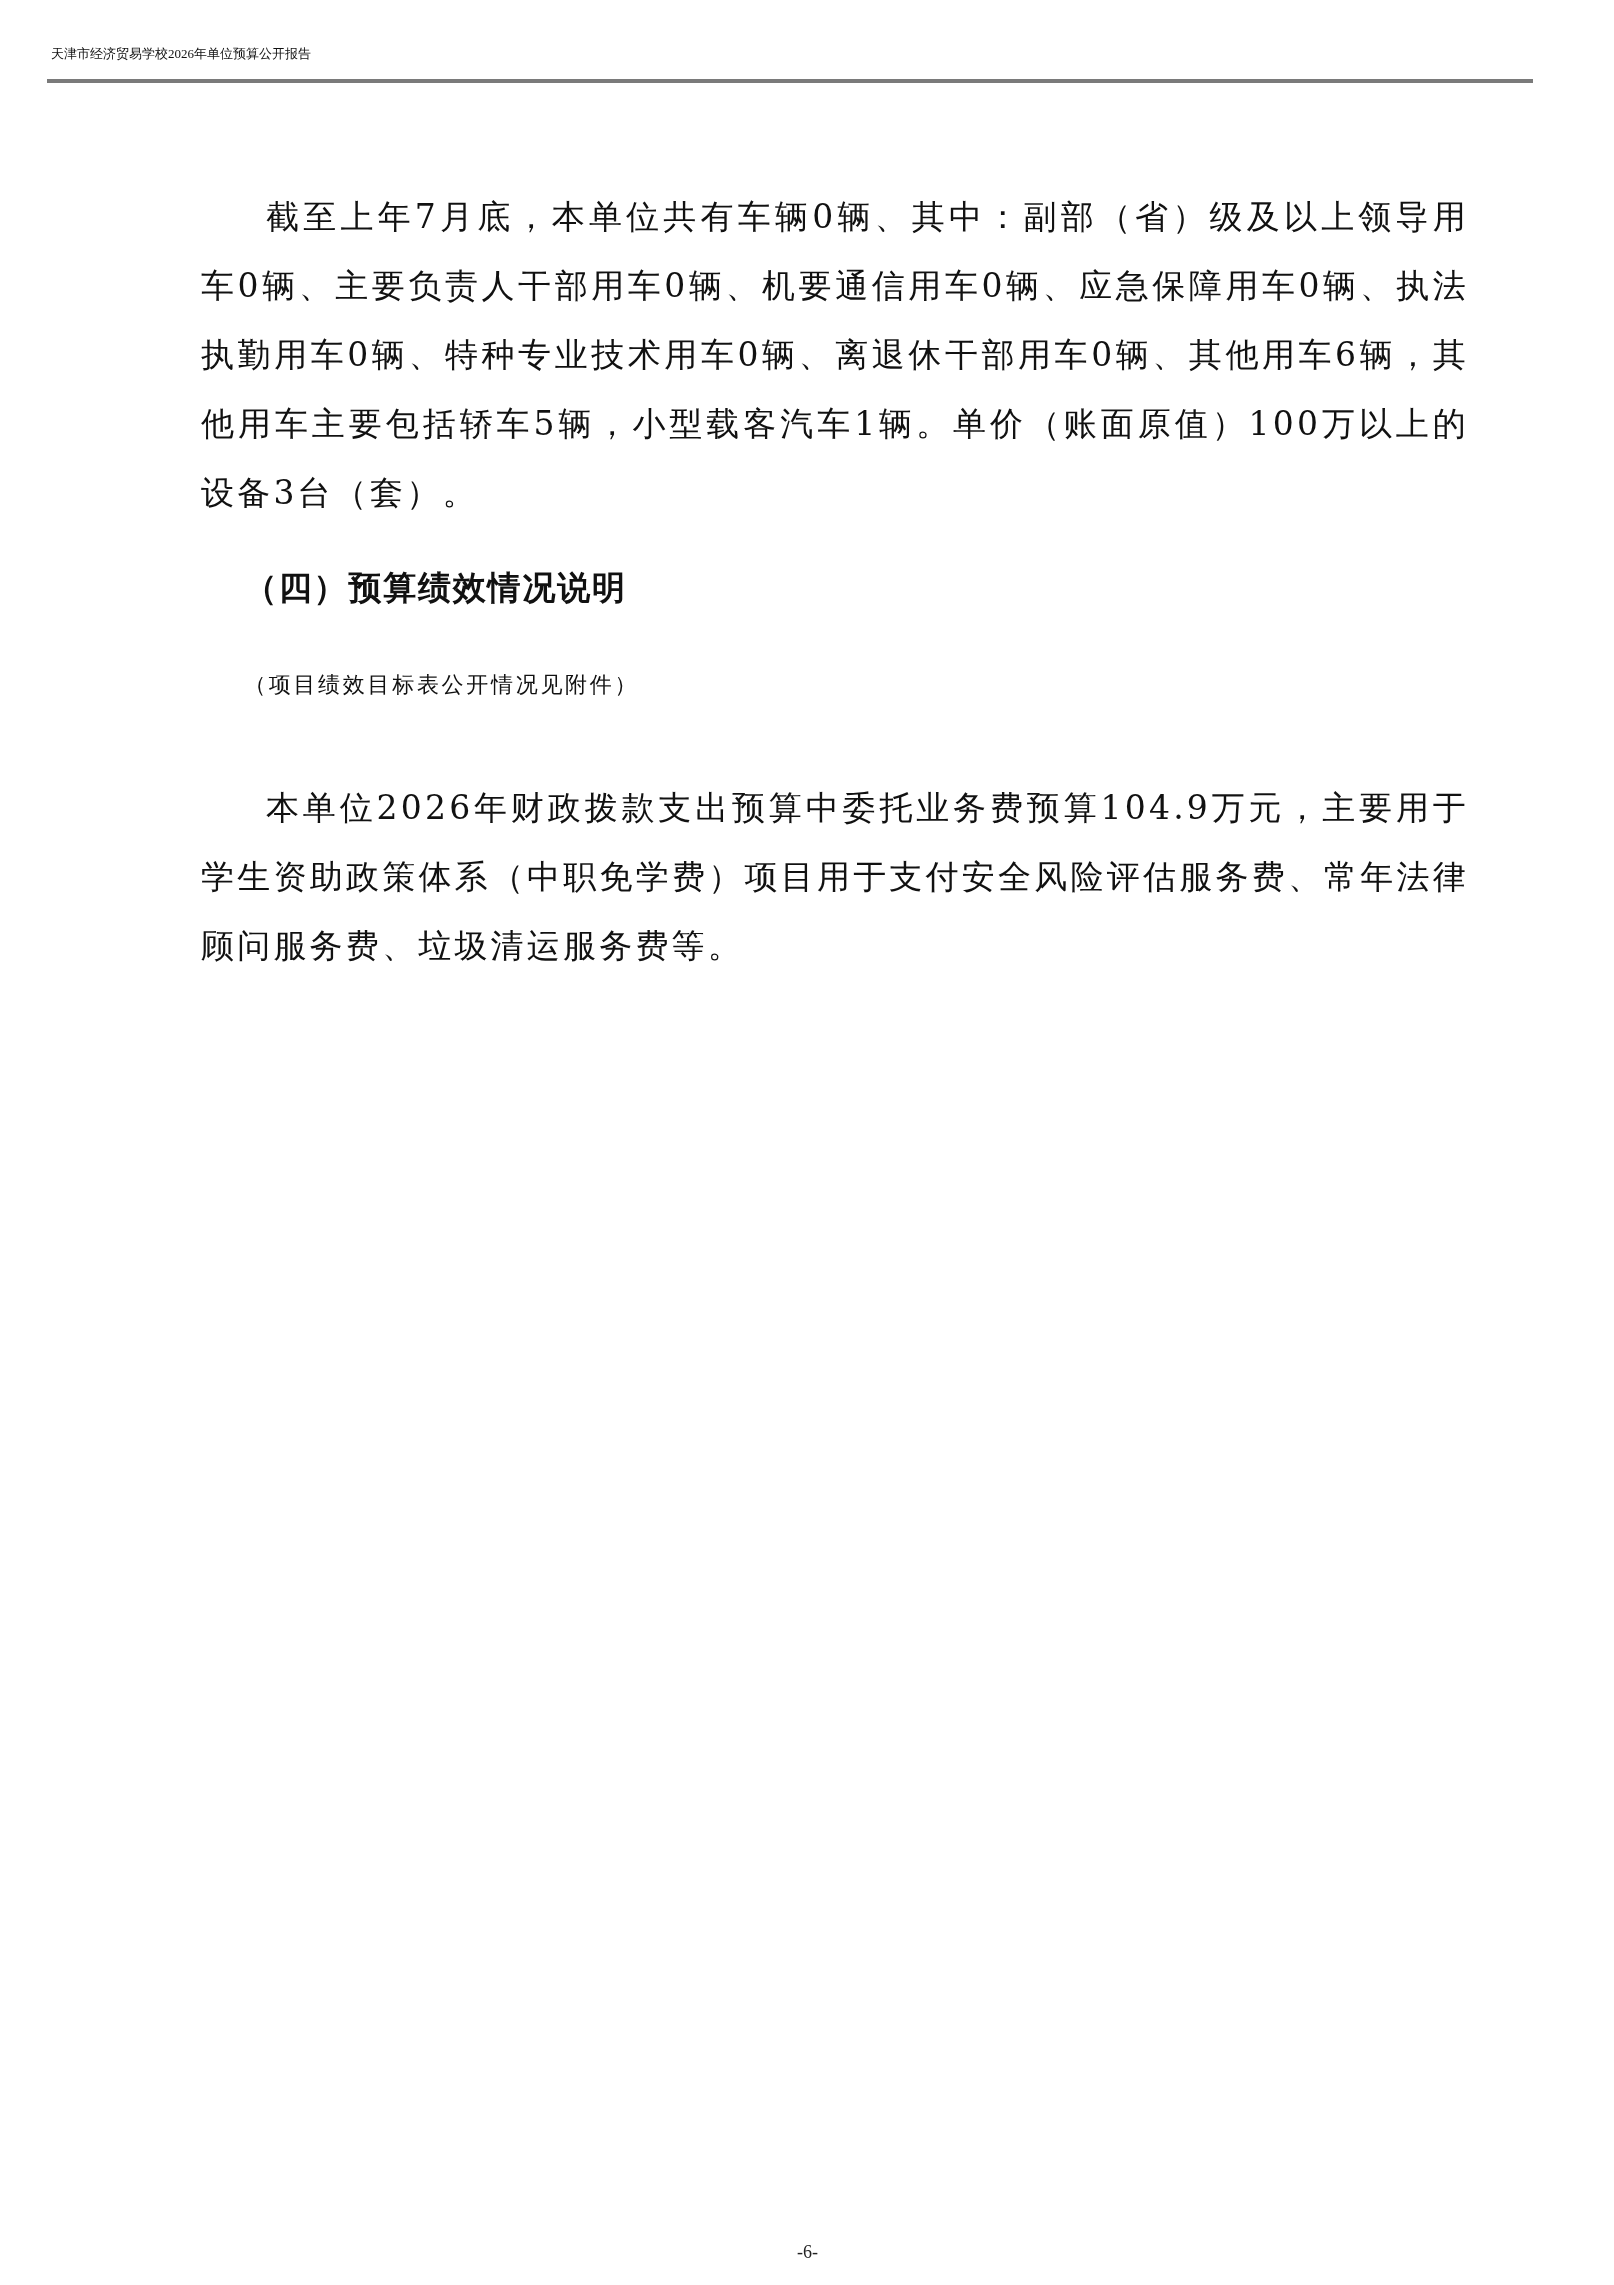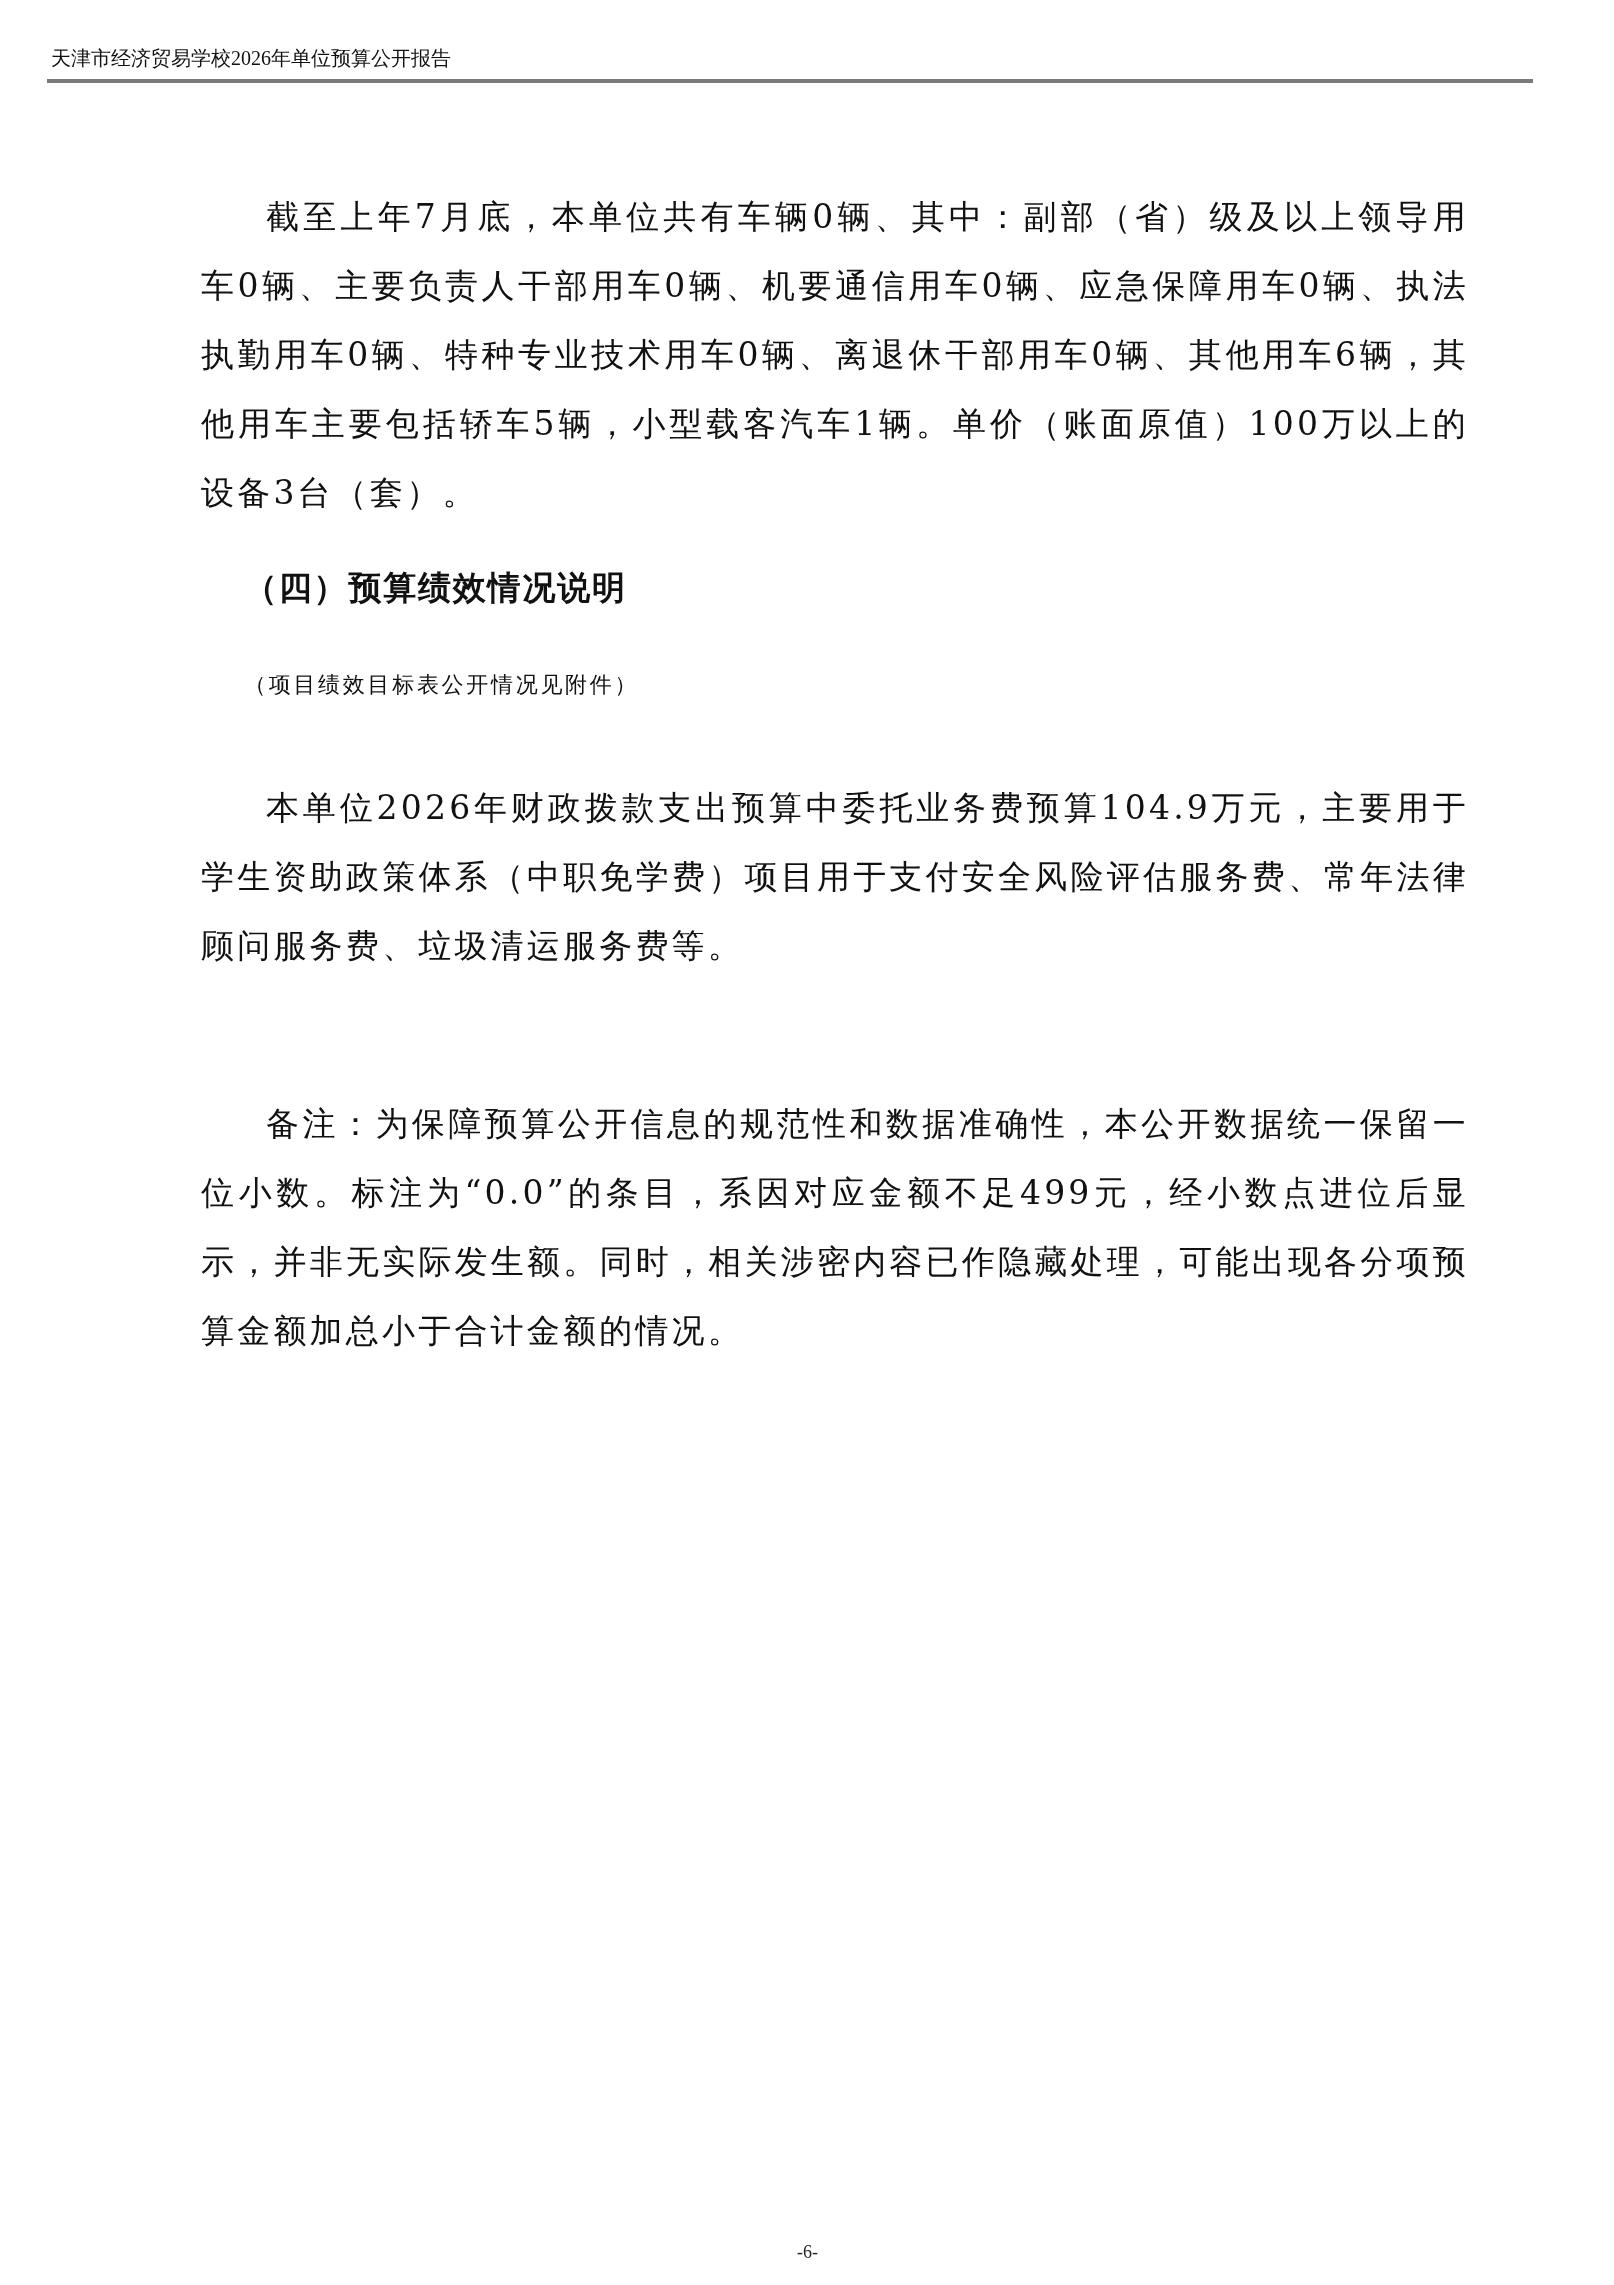--- a/index.html
+++ b/index.html
@@ -1,18 +1,18 @@
 <!DOCTYPE html>
 <html style="font-size:14.5px"><head>
 <meta charset="utf-8">
 <style>
   html, body { margin: 0; padding: 0; background: #ffffff; }
   body { width: 1615px; height: 2285px; position: relative; overflow: hidden;
          font-family: "DejaVu Serif", "Liberation Serif", serif; color: #111; }
-  .header-title { position: absolute; left: 51px; top: 45px; font-size: 20px;
+  .header-title { position: absolute; left: 51px; top: 45px; font-size: 13px;
                   letter-spacing: 0px; color: #111; font-family: "Liberation Serif", "DejaVu Serif", serif; }
   .header-rule { position: absolute; left: 47px; top: 79px; width: 1486px; height: 3.6px;
                  background: #7a7a7a; }
   .content { position: absolute; left: 201px; top: 182px; width: 1268px; }
   .para { font-size: 33px; line-height: 69px; text-align: justify; text-indent: 65px;
           margin: 0; letter-spacing: 3.2px; font-family: "DejaVu Serif", serif; }
   .heading { font-size: 33px; line-height: 69px; font-weight: bold; margin: 0;
              text-indent: 43px; letter-spacing: 1.8px; font-family: Liberation Serif, serif; }
   .note-line { font-size: 22px; line-height: 69px; margin: 0; text-indent: 43px; letter-spacing: 2.7px; }
   .gap-s { height: 27px; }
@@ -29,17 +29,16 @@
 <div class="content">
   <p class="para">截至上年7月底，本单位共有车辆0辆、其中：副部（省）级及以上领导用车0辆、主要负责人干部用车0辆、机要通信用车0辆、应急保障用车0辆、执法执勤用车0辆、特种专业技术用车0辆、离退休干部用车0辆、其他用车6辆，其他用车主要包括轿车5辆，小型载客汽车1辆。单价（账面原值）100万以上的设备3台（套）。</p>
   <div class="gap-s"></div>
   <p class="heading">（四）预算绩效情况说明</p>
   <div class="gap-s"></div>
   <p class="note-line">（项目绩效目标表公开情况见附件）</p>
   <div class="gap-s"></div>
   <div class="gap-s"></div>
   <p class="para">本单位2026年财政拨款支出预算中委托业务费预算104.9万元，主要用于学生资助政策体系（中职免学费）项目用于支付安全风险评估服务费、常年法律顾问服务费、垃圾清运服务费等。</p>
   <div class="gap-l"></div>
-  <p class="para">备注：为保障预算公开信息的规范性和数据准确性，本公开数据统一保留一位小数。标注为“0.0”的条目，系因对应金额不足499元，经小数点进位后显示，并非无实际发生额。同时，相关涉密内容已作隐藏处理，可能出现各分项预算金额加总小于合计金额的情况。</p>
 </div>
 
 <div class="page-number">-6-</div>
 
 
 </body></html>

